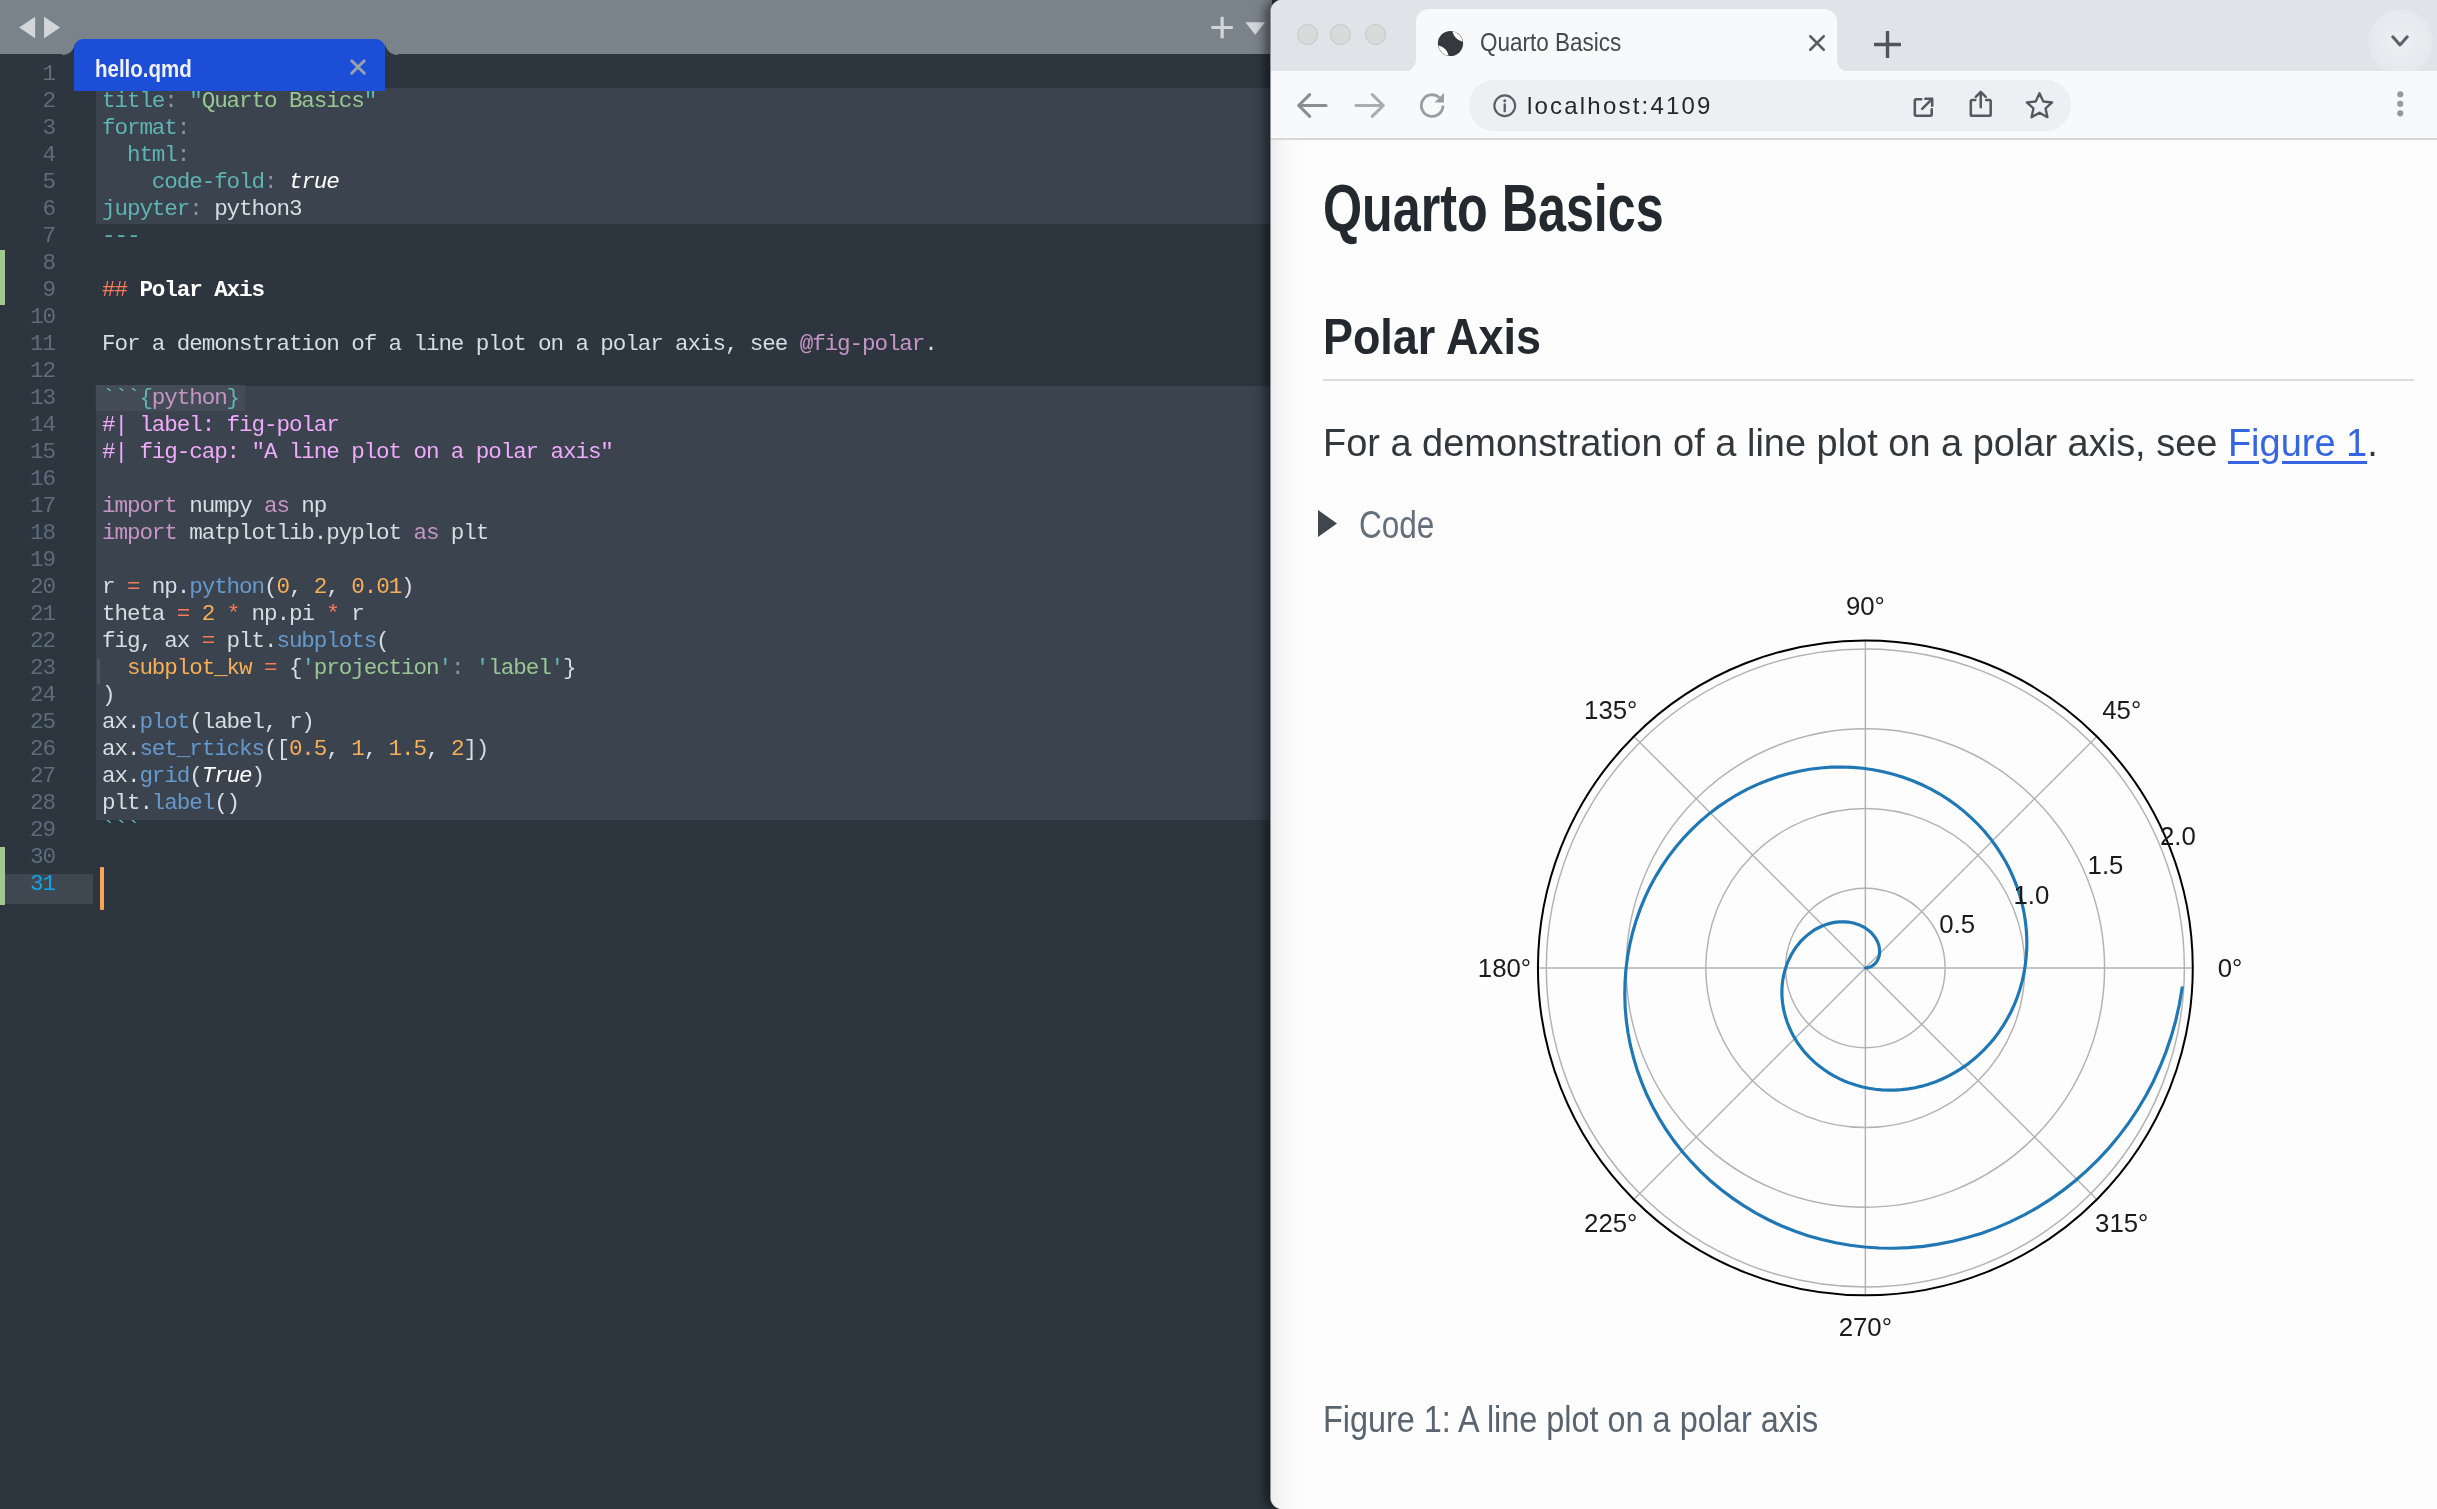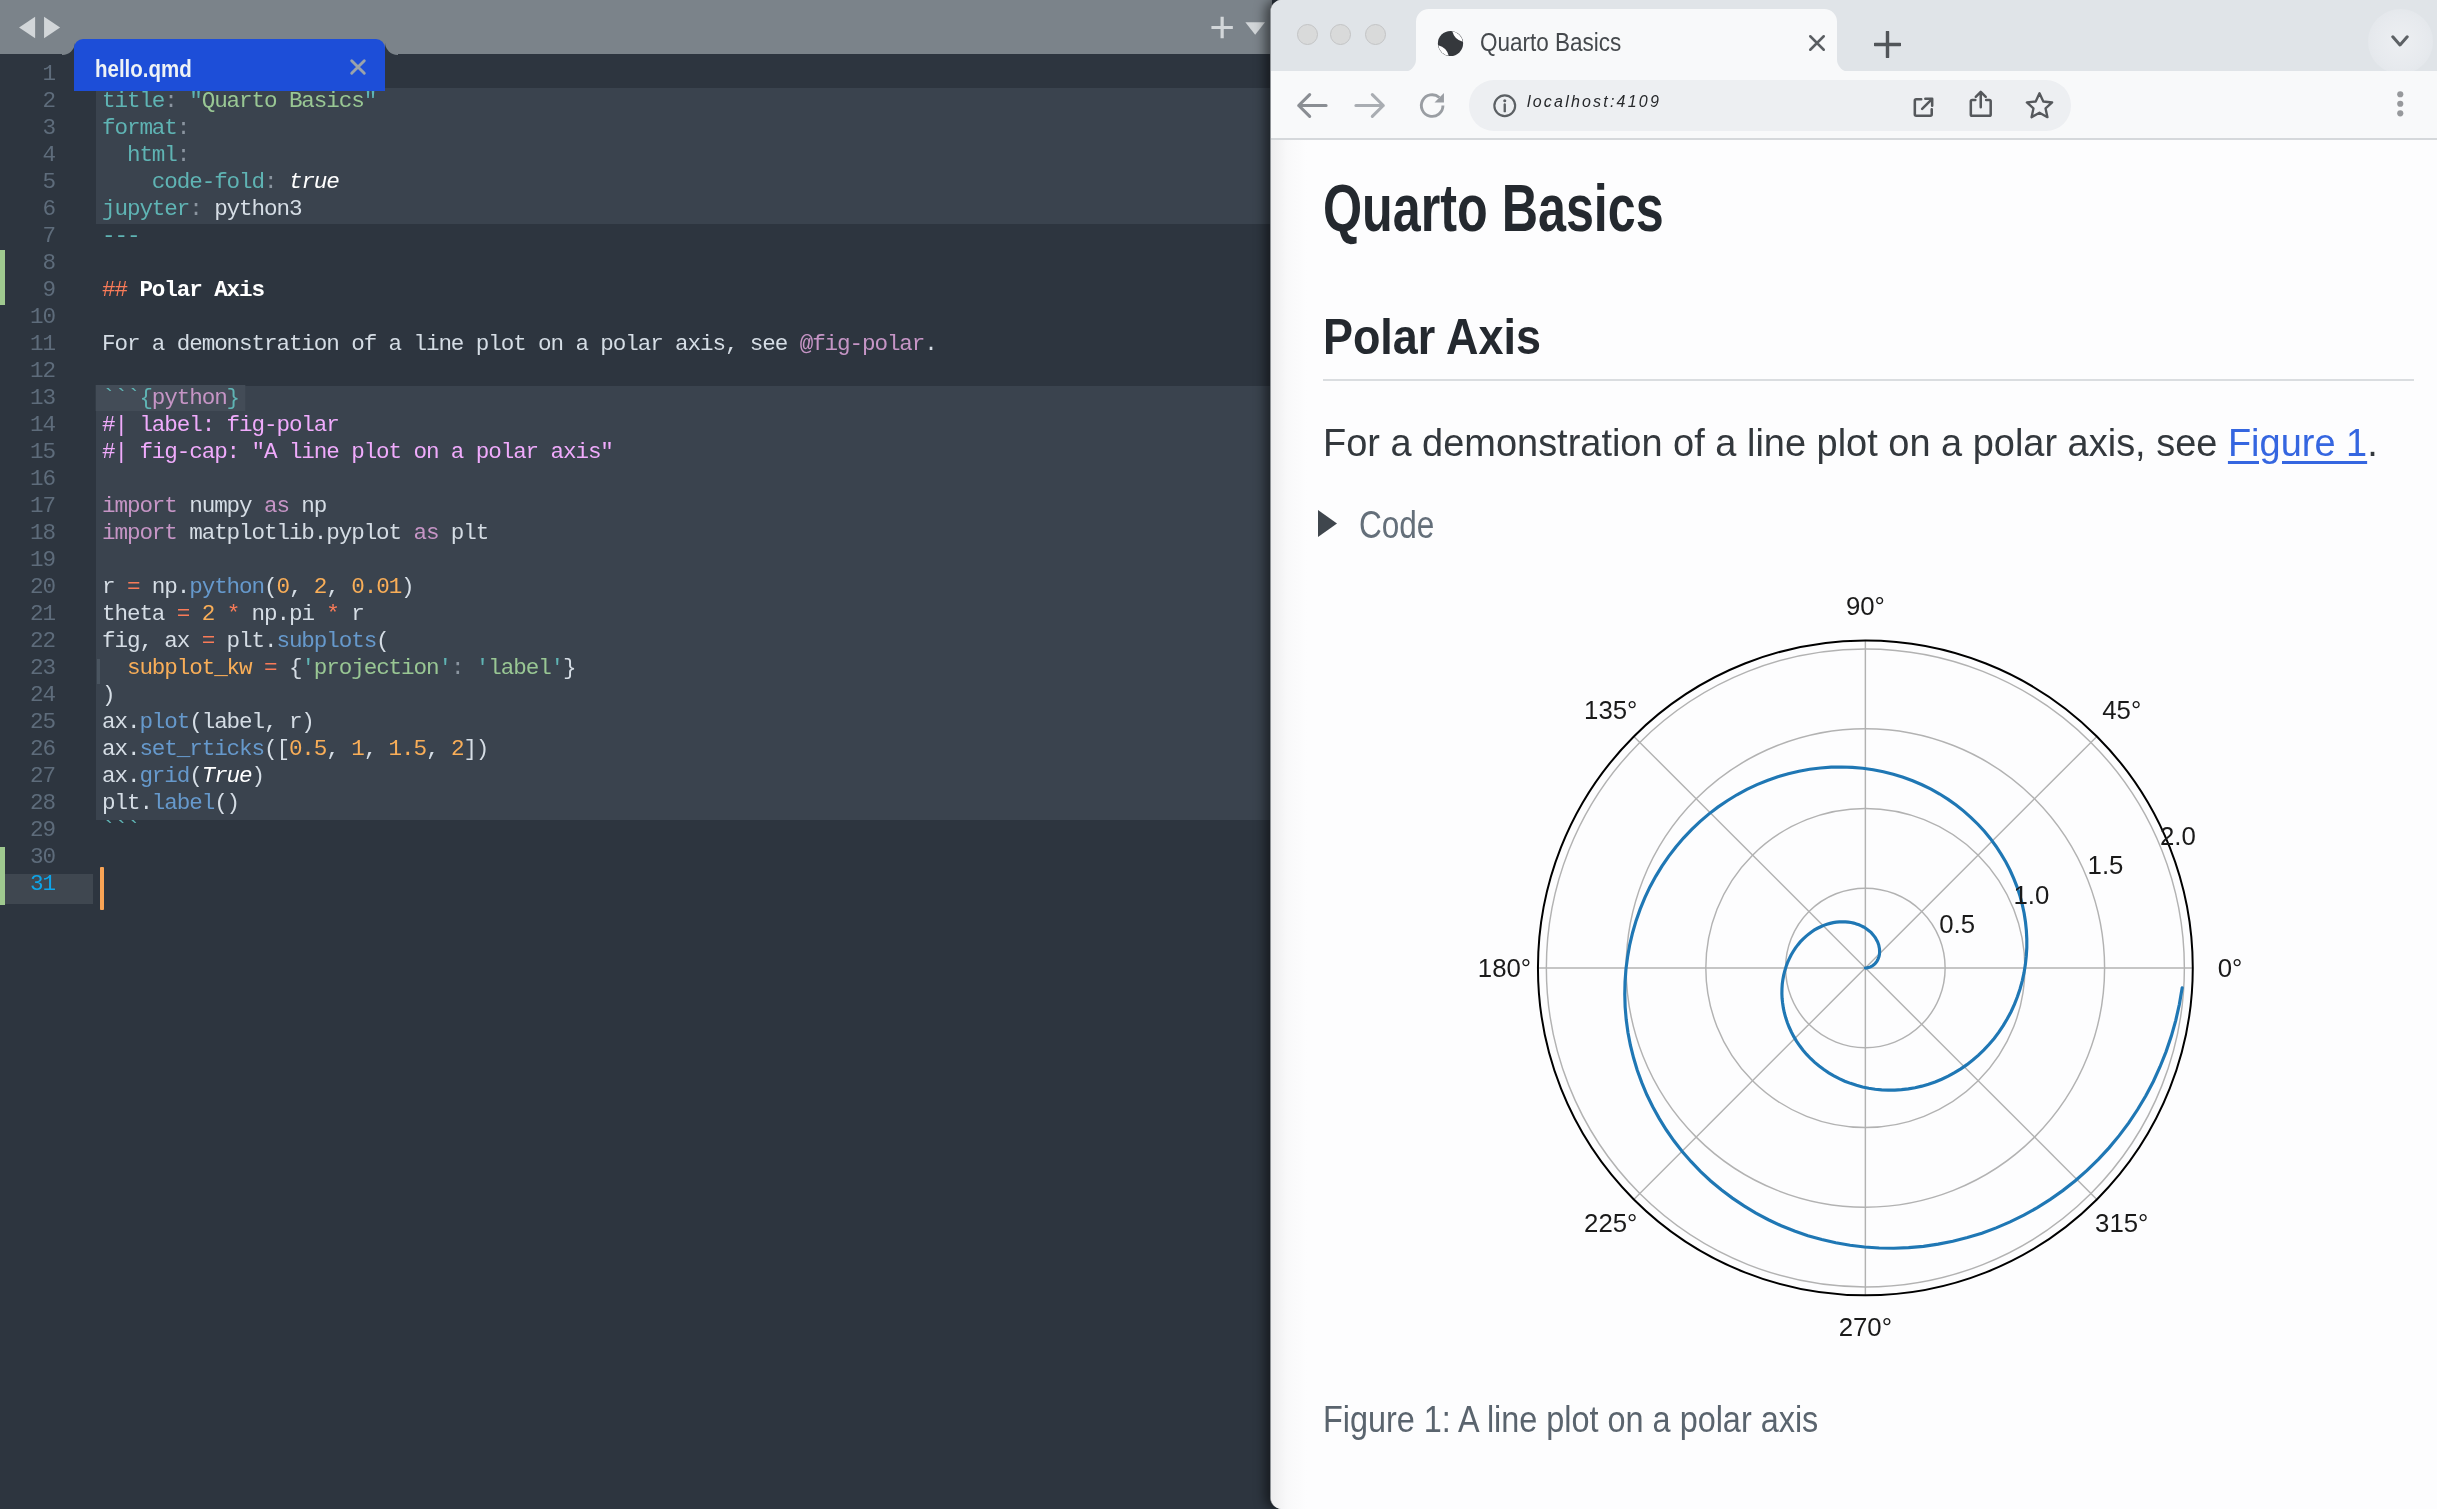--- a/index.html
+++ b/index.html
@@ -36,21 +36,21 @@
   .light{position:absolute;top:24px;width:21px;height:21px;border-radius:50%;
          background:#d9dada;border:0.9px solid #c3c4c5;box-sizing:border-box;}
   #tab{position:absolute;left:145px;top:9px;width:421px;height:62px;background:#f8f9fa;
        border-radius:12.7px 12.7px 0 0;}
   #tab .title{position:absolute;left:64px;top:21px;font-size:25px;color:#45494d;line-height:1;
       transform:scaleX(0.90);transform-origin:0 0;white-space:nowrap;}
   #toolbar{position:absolute;left:0;top:71px;width:1167px;height:68px;background:#f8f9fa;}
   #tbborder{position:absolute;left:0;top:138px;width:1167px;height:1.8px;background:#d5d8db;}
   #pill{position:absolute;left:198px;top:80px;width:602px;height:51px;border-radius:25px;
         background:#edeff2;}
-  #url{position:absolute;left:256px;top:94px;font-size:16px;color:#26282b;line-height:1;white-space:nowrap;letter-spacing:2.2px;font-style:italic;}
+  #url{position:absolute;left:256px;top:94px;font-size:24px;color:#26282b;line-height:1;white-space:nowrap;letter-spacing:2.2px;}
 
   #content{position:absolute;left:0;top:140px;width:1167px;height:1370px;
            background:linear-gradient(90deg,#ededee 0px,#f9f9fa 16.3px,#fdfdfe 36px);}
   #h1{position:absolute;left:52px;top:174px;font-size:67px;font-weight:700;color:#24292f;
       line-height:1;transform:scaleX(0.75);transform-origin:0 0;white-space:nowrap;}
   #h2{position:absolute;left:52px;top:312px;font-size:50px;font-weight:700;color:#24292f;
       line-height:1;transform:scaleX(0.898);transform-origin:0 0;white-space:nowrap;}
   #rule{position:absolute;left:52px;top:379px;width:1091px;height:1.8px;background:#dadde0;}
   #para{position:absolute;left:52px;top:423px;font-size:39px;color:#33383d;line-height:1;transform:scaleX(0.973);transform-origin:0 0;white-space:nowrap;}
   #para a{color:#3566e0;text-decoration:underline;text-underline-offset:4.5px;}

